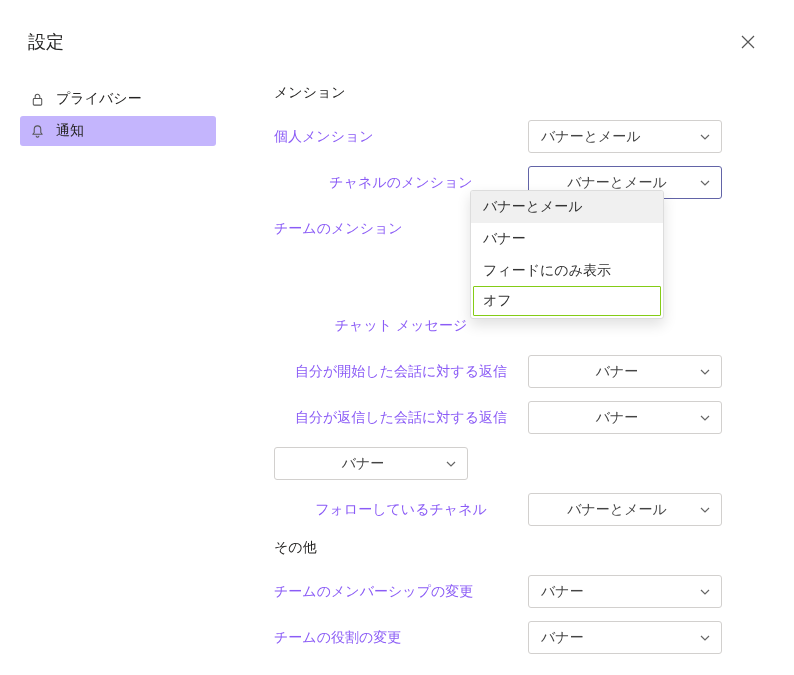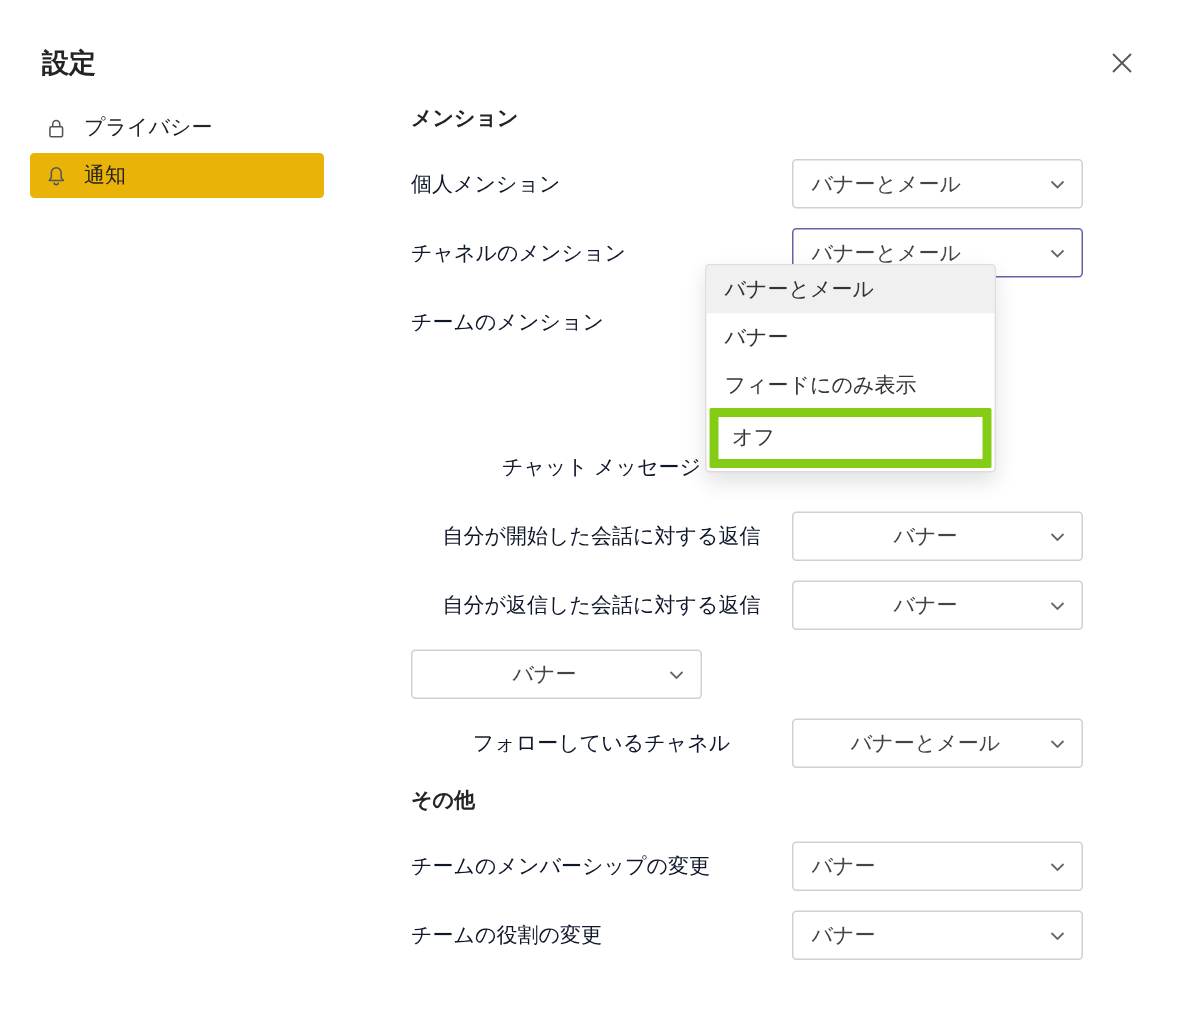--- a/index.html
+++ b/index.html
@@ -12,51 +12,51 @@
     background: #fff;
     overflow: hidden;
   }
   .container { position: relative; width: 794px; height: 675px; padding: 30px 30px 0 20px; }
   .close-btn {
     position: absolute; top: 34px; right: 38px;
     width: 16px; height: 16px; cursor: pointer;
     display: flex; align-items: center; justify-content: center;
     color: #555;
   }
-  .title { font-size: 18px; font-weight: 700; margin: 0 0 16px 8px; }
+  .title { font-size: 18px; font-weight: 400; margin: 0 0 30px 8px; }
   .body { display: flex; }
   .sidebar { width: 196px; flex: 0 0 196px; }
   .side-item {
     display: flex; align-items: center;
     padding: 6px 10px 6px 8px;
     border-radius: 3px;
     cursor: pointer;
     color: #252423;
   }
   .side-item + .side-item { margin-top: 2px; }
   .side-item .icon {
     width: 18px; height: 18px; margin-right: 10px;
     display: inline-flex; align-items: center; justify-content: center;
     color: #555;
   }
-  .side-item.selected { background: #eab308; }
+  .side-item.selected { background: #c4b5fd; }
   .main { flex: 1; padding-left: 58px; position: relative; }
   .section-header {
-    font-weight: 700;
+    font-weight: 400;
     margin-bottom: 18px;
     font-size: 14px;
   }
   .row {
     display: flex; align-items: center;
     min-height: 33px;
     margin-bottom: 13px;
   }
   .row-label {
     width: 254px; flex: 0 0 254px;
-    color: #0f172a;
+    color: #8b5cf6;
     font-size: 14px;
   }
   .select {
     width: 194px; height: 33px;
     border: 1px solid #d2d0ce;
     border-radius: 3px;
     display: flex; align-items: center; justify-content: space-between;
     padding: 0 10px 0 12px;
     background: #fff;
     cursor: pointer;
@@ -78,21 +78,21 @@
     overflow: hidden;
   }
   .dropdown-item {
     padding: 7px 12px;
     cursor: pointer;
     color: #333;
     background: #fff;
   }
   .dropdown-item.selected { background: #f0f0f0; }
   .dropdown-item.highlight-red {
-    border: 6px solid #84cc16;
+    border: 1px solid #84cc16;
     margin: -1px 2px 2px 2px;
     padding: 5px 9px;
     border-radius: 1px;
   }
   svg { display:block; }
 </style>
 </head>
 <body>
 
 <div class="container">
@@ -138,21 +138,21 @@
           <div class="select">
             <span class="val">バナーとメール</span>
             <span class="chev">
                 <svg width="12" height="12" viewBox="0 0 12 12">
                   <path d="M2 4l4 4 4-4" stroke="currentColor" stroke-width="1.2" fill="none"></path>
                 </svg>
               </span>
           </div>
         </div>
 
-        <div class="row" style="position:relative;">
+        <div class="row" style="position:relative;text-align:center;">
           <div class="row-label">チャネルのメンション</div>
           <div class="select open">
             <span class="val">バナーとメール</span>
             <span class="chev">
                 <svg width="12" height="12" viewBox="0 0 12 12">
                   <path d="M2 4l4 4 4-4" stroke="currentColor" stroke-width="1.2" fill="none"></path>
                 </svg>
               </span>
           </div>
         </div>

